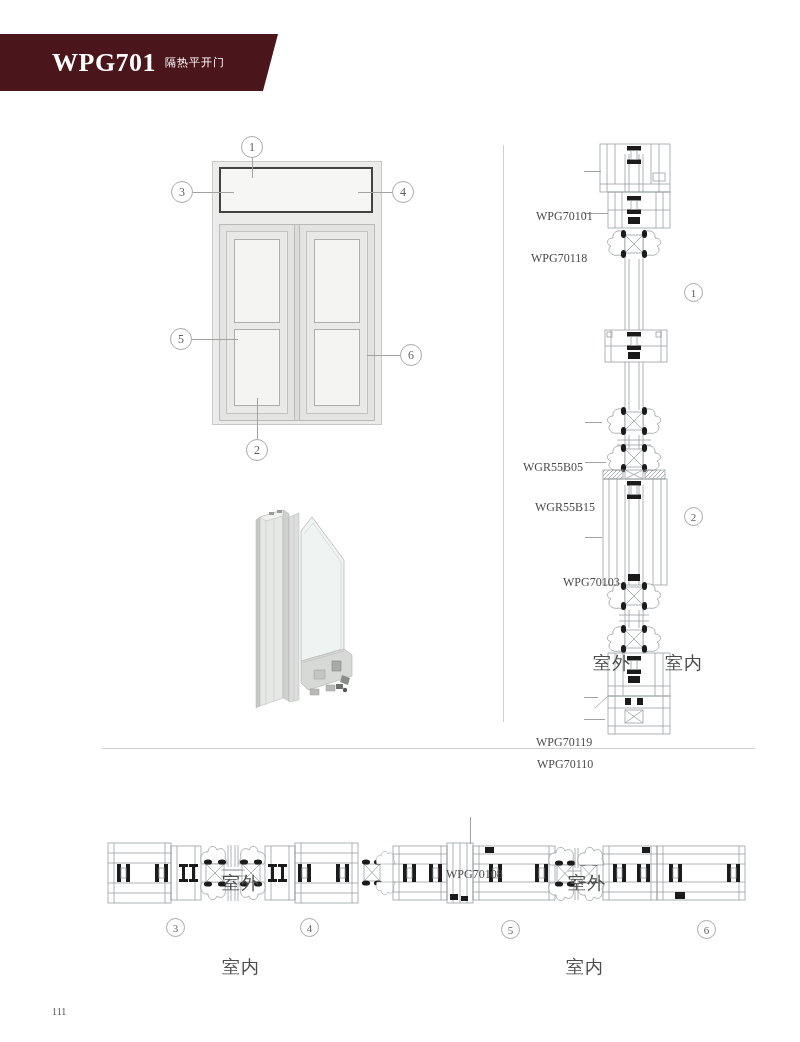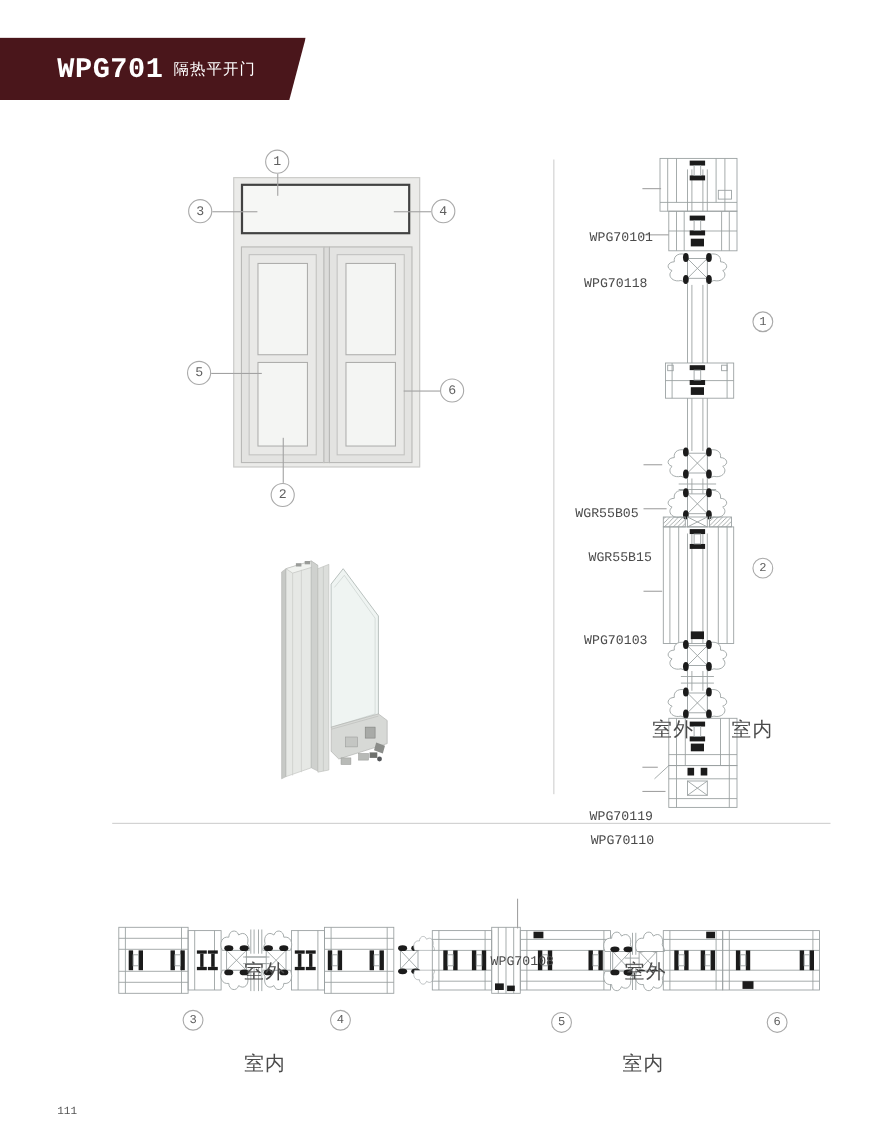--- a/index.html
+++ b/index.html
@@ -1,25 +1,25 @@
 <!DOCTYPE html>
 <html style="--banner_color: #4a161b; --line_color: #9aa0a1; --dark_color: #1b1b1b; --label_color: #4b4b4b; --divider_color: #cfcfcf;"><head>
 <meta charset="utf-8">
 <style>
   html,body { margin:0; padding:0; background:#ffffff; }
   .page { position:relative; width:800px; height:1042px; background:#fff; overflow:hidden;
-          font-family:Liberation Mono, monospace; }
+          font-family:Liberation Serif, serif; }
 
   
   .banner { position:absolute; left:0; top:34px; width:278px; height:57px;
             background:var(--banner_color,#4a161b);
             clip-path:polygon(0 0,100% 0,calc(100% - 15px) 100%,0 100%);
             display:flex; align-items:center; color:#fff; }
   .banner .model { margin-left:52px; font-size:26px; font-weight:bold; letter-spacing:.5px; }
-  .banner .subtitle { margin-left:9px; font-size:14px; letter-spacing:1px; }
+  .banner .subtitle { margin-left:9px; font-size:11px; letter-spacing:1px; }
 
   
   .callout { position:absolute; box-sizing:border-box; border:1px solid #a9a9a9; border-radius:50%;
              background:#fff; color:#5f5f5f; display:flex; align-items:center; justify-content:center; }
   .c22 { width:22px; height:22px; font-size:12px; }
   .c19 { width:19px; height:19px; font-size:11px; }
   .leader { position:absolute; background:#a2a2a2; }
   .label { position:absolute; font-size:12px; color:var(--label_color,#4b4b4b); white-space:nowrap;margin-top:45px; }
   .cjk { font-size:18px; letter-spacing:1px; }
   .vdiv { position:absolute; left:503px; top:145px; width:1px; height:577px; background:var(--divider_color,#cfcfcf); }
@@ -229,21 +229,21 @@
   <div class="leader" style="left:584px;top:213px;width:24px;height:1px"></div>
   <div class="leader" style="left:585px;top:422px;width:17px;height:1px"></div>
   <div class="leader" style="left:585px;top:462px;width:21px;height:1px"></div>
   <div class="leader" style="left:585px;top:537px;width:17px;height:1px"></div>
   <div class="leader" style="left:584px;top:697px;width:14px;height:1px"></div>
   <div class="leader" style="left:584px;top:719px;width:21px;height:1px"></div>
   <div class="label" style="left:536px;top:164px">WPG70101</div>
   <div class="label" style="left:531px;top:206px">WPG70118</div>
   <div class="label" style="left:523px;top:415px">WGR55B05</div>
   <div class="label" style="left:535px;top:455px">WGR55B15</div>
-  <div class="label" style="left:531px;top:530px">WPG70103</div>
+  <div class="label" style="left:563px;top:530px">WPG70103</div>
   <div class="label" style="left:536px;top:690px">WPG70119</div>
   <div class="label" style="left:537px;top:712px">WPG70110</div>
   <div class="label cjk" style="left:593px;top:606px">室外</div>
   <div class="label cjk" style="left:665px;top:606px">室内</div>
   <div class="callout c19" style="left:684px;top:283px">1</div>
   <div class="callout c19" style="left:684px;top:507px">2</div>
 
   <svg class="draw" style="left:105px;top:837px;width:256px;height:72px" viewBox="0 0 256 72">
     <g id="half34">
       <rect class="ln" x="3" y="6" width="63" height="60"></rect>

